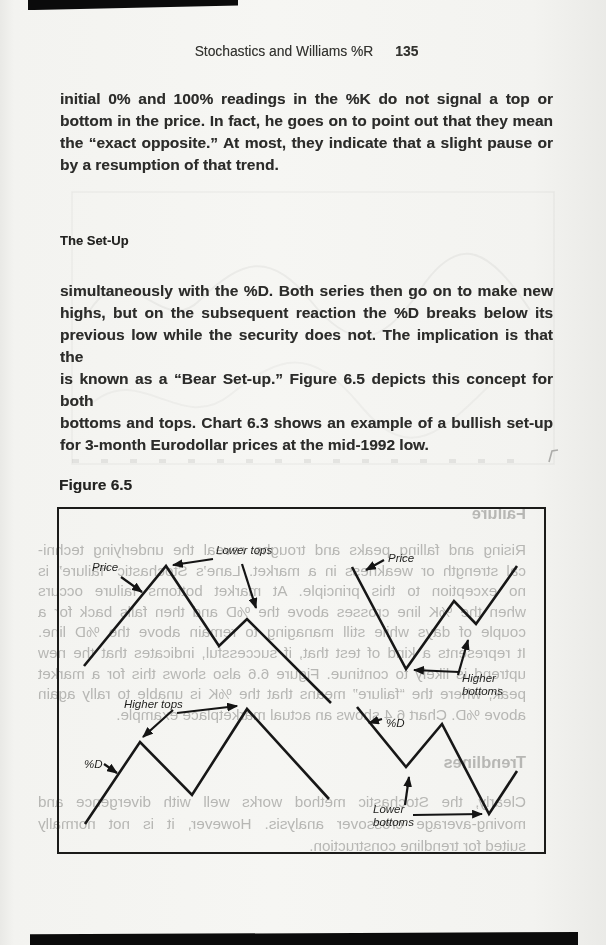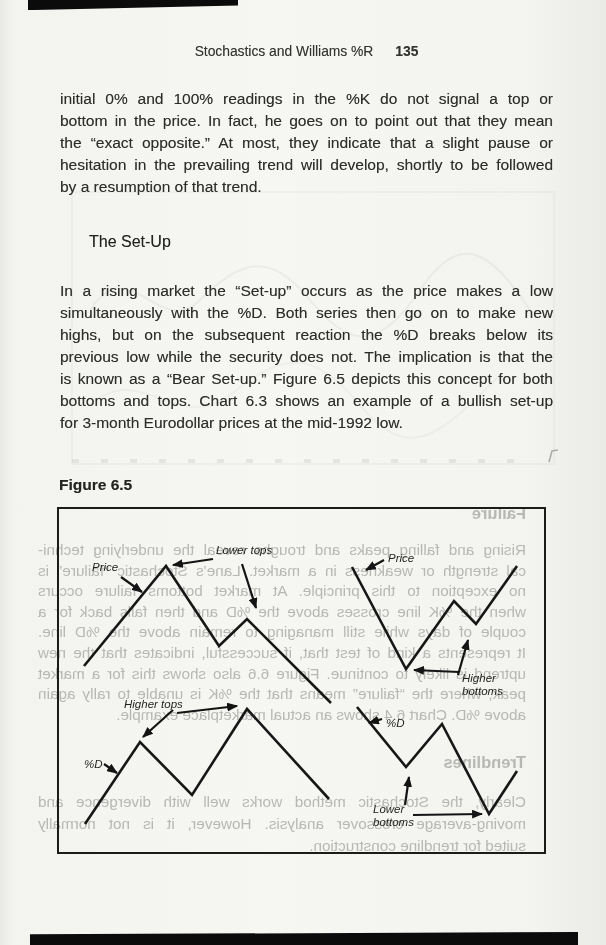--- a/index.html
+++ b/index.html
@@ -17,24 +17,24 @@
   .scan-bar.top{ left:28px; top:0; width:210px; height:10px;
     clip-path:polygon(0 0,100% 0,100% 55%,3% 100%,0 100%); }
   .scan-bar.bottom{ left:30px; top:932px; width:548px; height:13px;
     clip-path:polygon(0 18%,100% 0,100% 100%,0 100%); }
 
   .running-head{ left:60px; top:44px; width:493px; display:flex;
     justify-content:center; font-size:13.8px; color:#33332f; }
   .running-head .pnum{ font-weight:bold;margin-left:22px; }
 
   .para{ left:60px; width:493px; font-size:15.5px; line-height:22px; color:#2c2c2a; }
-  .jline{ text-align:justify; text-align-last:justify; white-space:normal; }
+  .jline{ text-align:justify; text-align-last:justify; white-space:normal;font-weight:bold; }
   .jline.last{ text-align-last:left; }
 
-  .section-heading{ left:60px; top:233px; font-size:16px; font-weight:normal; color:#222220;margin-left:29px; }
+  .section-heading{ left:60px; top:233px; font-size:13px; font-weight:bold; color:#222220; }
   .figure-label{ left:59px; top:476px; font-size:15.5px; font-weight:bold; color:#232321; }
 
   .figure-box{ left:57px; top:507px; width:489px; height:347px;
     border:2.5px solid #1b1b19; box-sizing:border-box; background:transparent; }
 
   
   .ghost{ transform:scaleX(-1); color:#b7b7b4; filter:blur(0.4px); }
   .ghost-h{ left:38px; width:488px; font-size:16.5px; font-weight:bold; }
   .ghost-p{ left:38px; width:488px; font-size:15.3px; }
   .gline{ text-align:justify; text-align-last:justify; }
@@ -65,28 +65,26 @@
 
   <div class="abs running-head scan-text">
     <span>Stochastics and Williams %R</span>
     <span class="pnum">135</span>
   </div>
 
   <div class="abs para scan-text" style="top:88px;">
     <div class="jline">initial 0% and 100% readings in the %K do not signal a top or</div>
     <div class="jline">bottom in the price. In fact, he goes on to point out that they mean</div>
     <div class="jline">the “exact opposite.” At most, they indicate that a slight pause or</div>
-    <div class="jline">hesitation in the prevailing trend will develop, shortly to be followed</div>
     <div class="jline last">by a resumption of that trend.</div>
   </div>
 
   <div class="abs section-heading scan-text">The Set-Up</div>
 
   <div class="abs para scan-text" style="top:280px;">
-    <div class="jline">In a rising market the “Set-up” occurs as the price makes a low</div>
     <div class="jline">simultaneously with the %D. Both series then go on to make new</div>
     <div class="jline">highs, but on the subsequent reaction the %D breaks below its</div>
     <div class="jline">previous low while the security does not. The implication is that the</div>
     <div class="jline">is known as a “Bear Set-up.” Figure 6.5 depicts this concept for both</div>
     <div class="jline">bottoms and tops. Chart 6.3 shows an example of a bullish set-up</div>
     <div class="jline last">for 3-month Eurodollar prices at the mid-1992 low.</div>
   </div>
 
   <svg class="abs" style="left:545px; top:447px;" width="16" height="18" viewBox="0 0 16 18">
     <path d="M4,15 L7,4 L13,3" fill="none" stroke="#9b9b98" stroke-width="1.6" opacity="0.8"></path>

